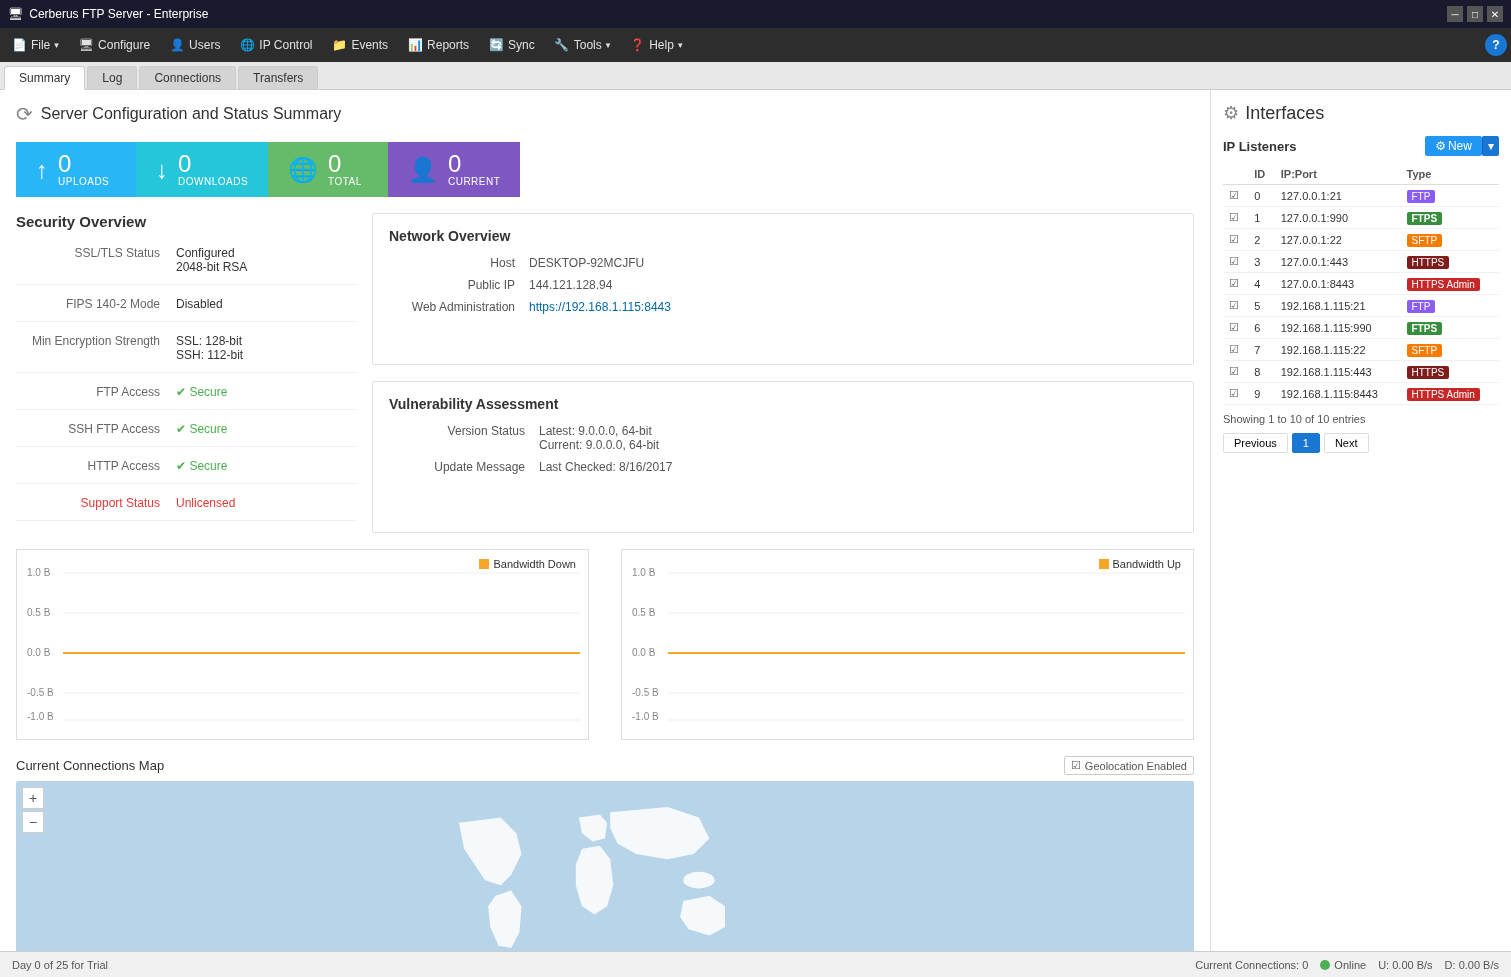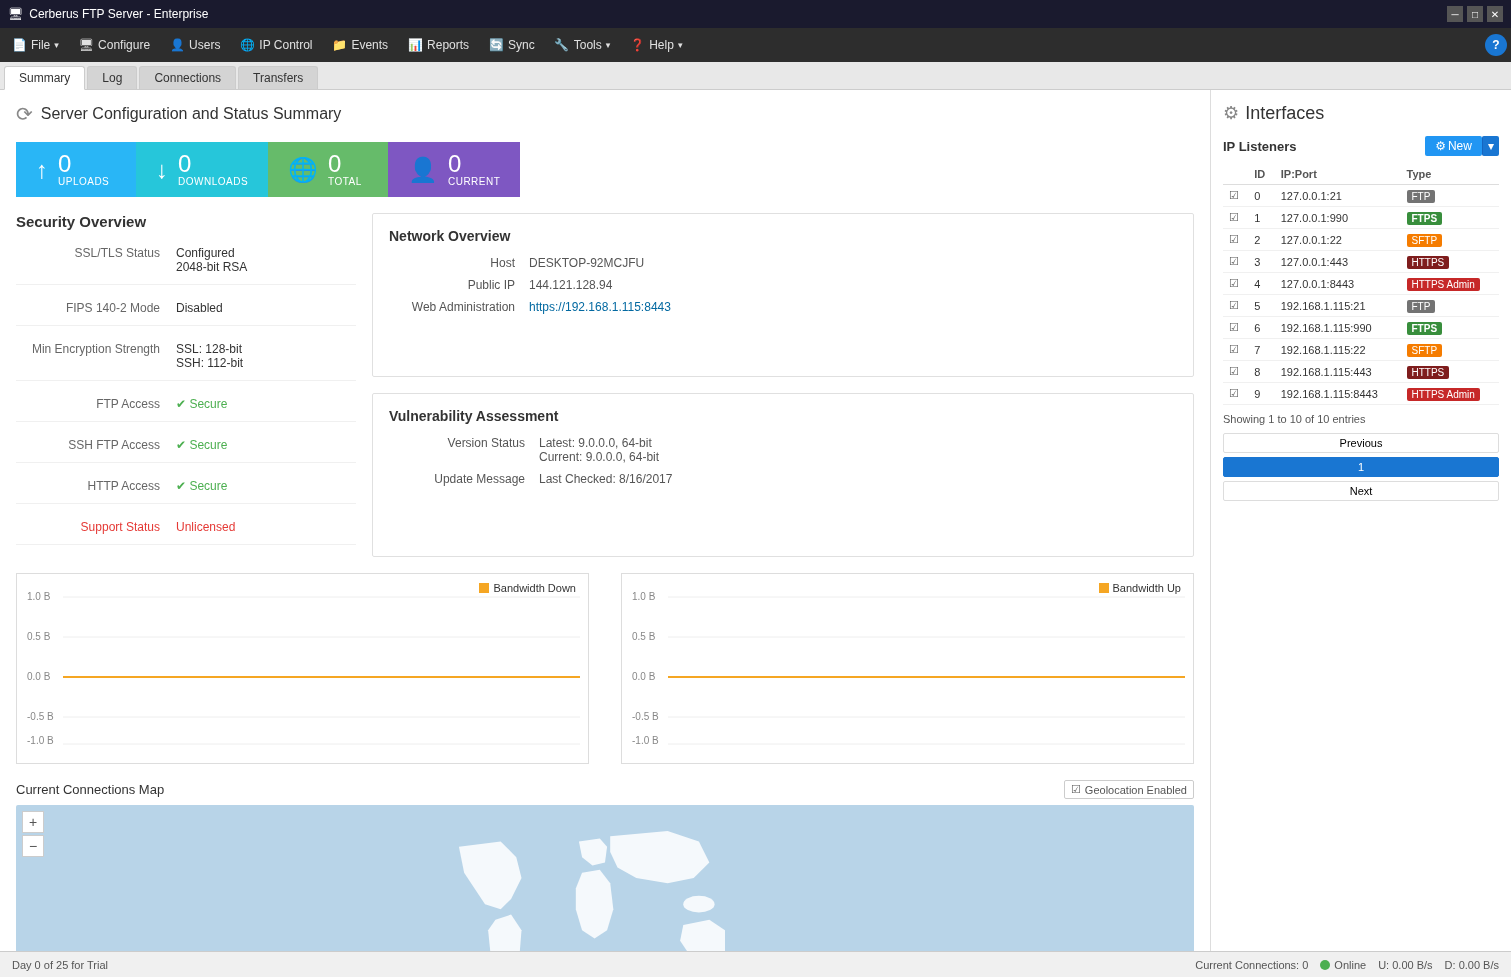--- a/index.html
+++ b/index.html
@@ -112,21 +112,20 @@
       border-radius: 2px;
       padding: 14px 16px;
     }
     .panel-title { font-size: 14px; font-weight: 600; margin-bottom: 12px; color: #333; }
     .security-title { font-size: 15px; font-weight: 600; margin-bottom: 16px; }
     .security-row {
       display: flex;
       margin-bottom: 12px;
       border-bottom: 1px solid #f0f0f0;
       padding-bottom: 10px;
-      margin-top: 16px;
     }
     .security-label { width: 160px; text-align: right; color: #666; font-size: 12px; padding-right: 16px; }
     .security-value { color: #333; font-size: 12px; }
     .secure-badge { color: #4caf50; }
     .unlicensed-badge { color: #e53935; }
 
     
     .network-row { display: flex; margin-bottom: 8px; font-size: 12px; }
     .network-label { width: 140px; text-align: right; color: #555; padding-right: 14px; font-weight: 500; }
     .network-value { color: #555; }
@@ -211,27 +210,27 @@
     .ip-table { width: 100%; border-collapse: collapse; font-size: 11px; }
     .ip-table th { text-align: left; padding: 4px 6px; color: #555; font-weight: 600; border-bottom: 1px solid #ddd; }
     .ip-table td { padding: 4px 6px; border-bottom: 1px solid #f0f0f0; color: #333; }
     .type-badge {
       padding: 1px 5px;
       border-radius: 2px;
       font-size: 10px;
       font-weight: 500;
       color: #fff;
     }
-    .type-ftp { background: #737373; }
+    .type-ftp { background: #8b5cf6; }
     .type-ftps { background: #388e3c; font-weight: bold; }
     .type-sftp { background: #f57c00; }
     .type-https { background: #7f1d1d; }
     .type-https-admin { background: #c62828; }
     .pagination-info { font-size: 11px; color: #555; margin: 8px 0; }
-    .pagination-controls { display: flex; gap: 4px; flex-direction: column; }
+    .pagination-controls { display: flex; gap: 4px; }
     .page-btn {
       padding: 3px 10px; border: 1px solid #ddd; background: #fff;
       cursor: pointer; font-size: 11px; border-radius: 2px;
     }
     .page-btn.active { background: #1976d2; color: #fff; border-color: #1976d2; }
 
     
     .status-bar {
       background: #f0f0f0;
       border-top: 1px solid #ccc;

